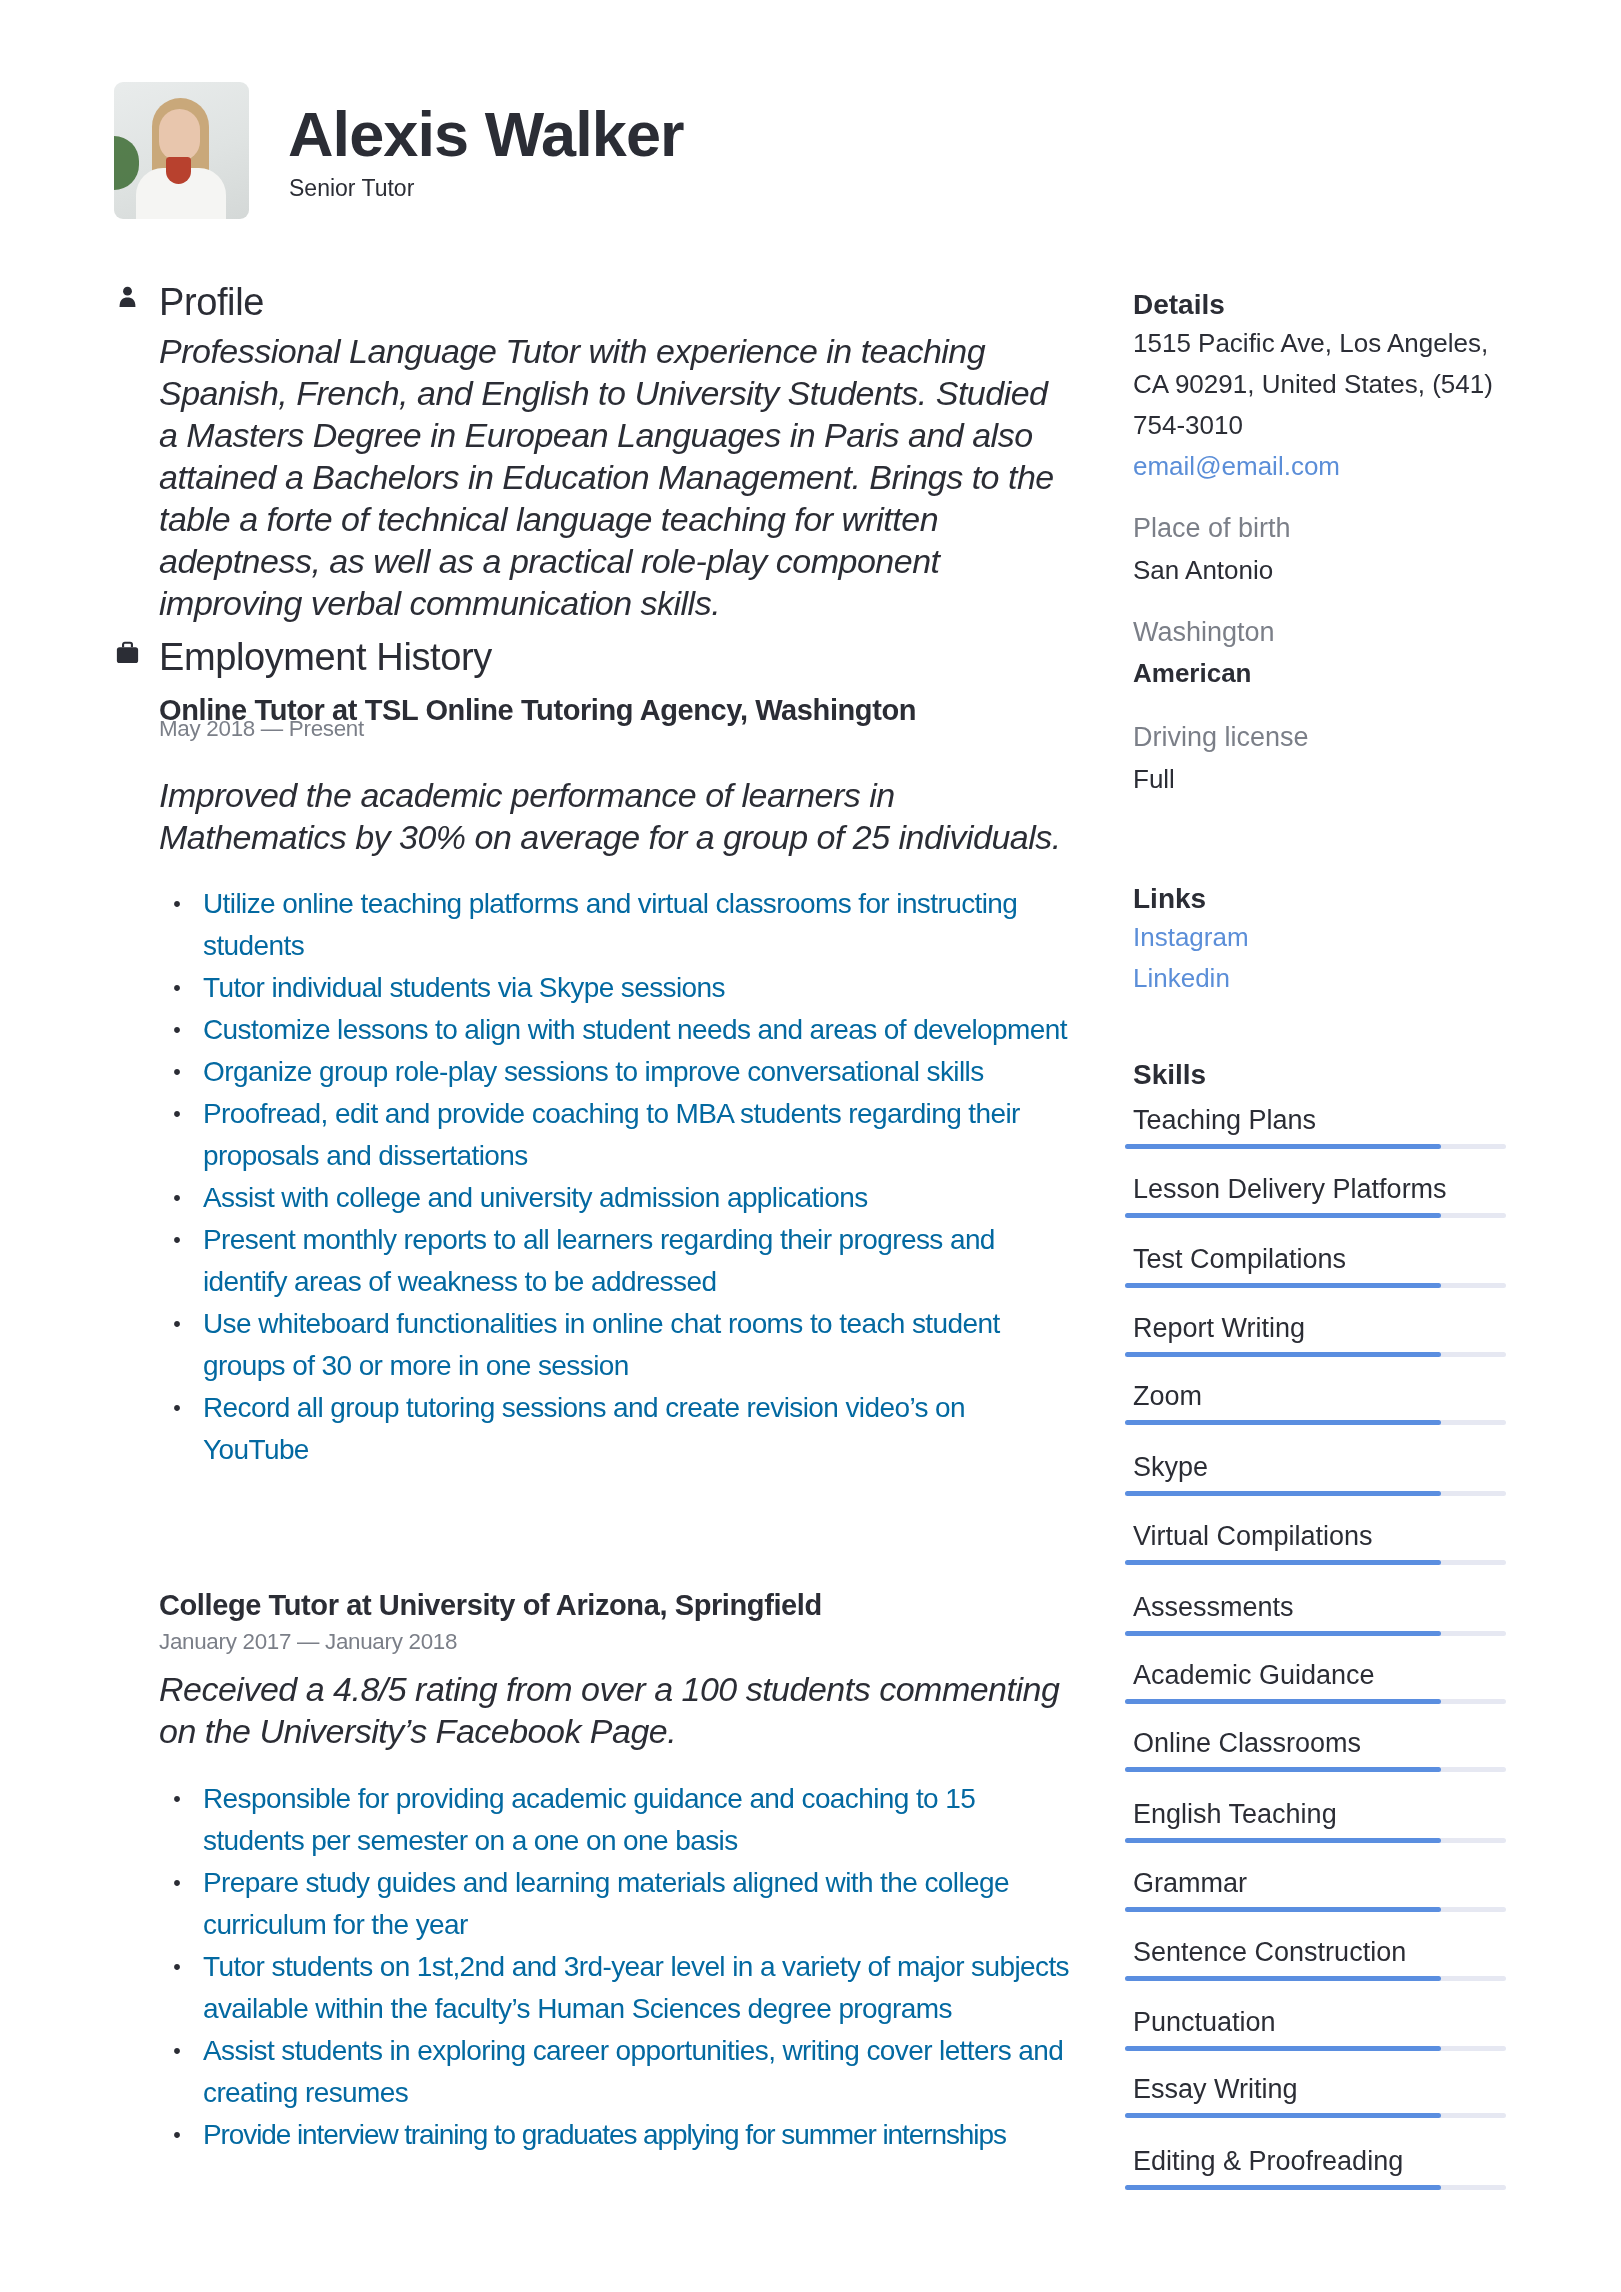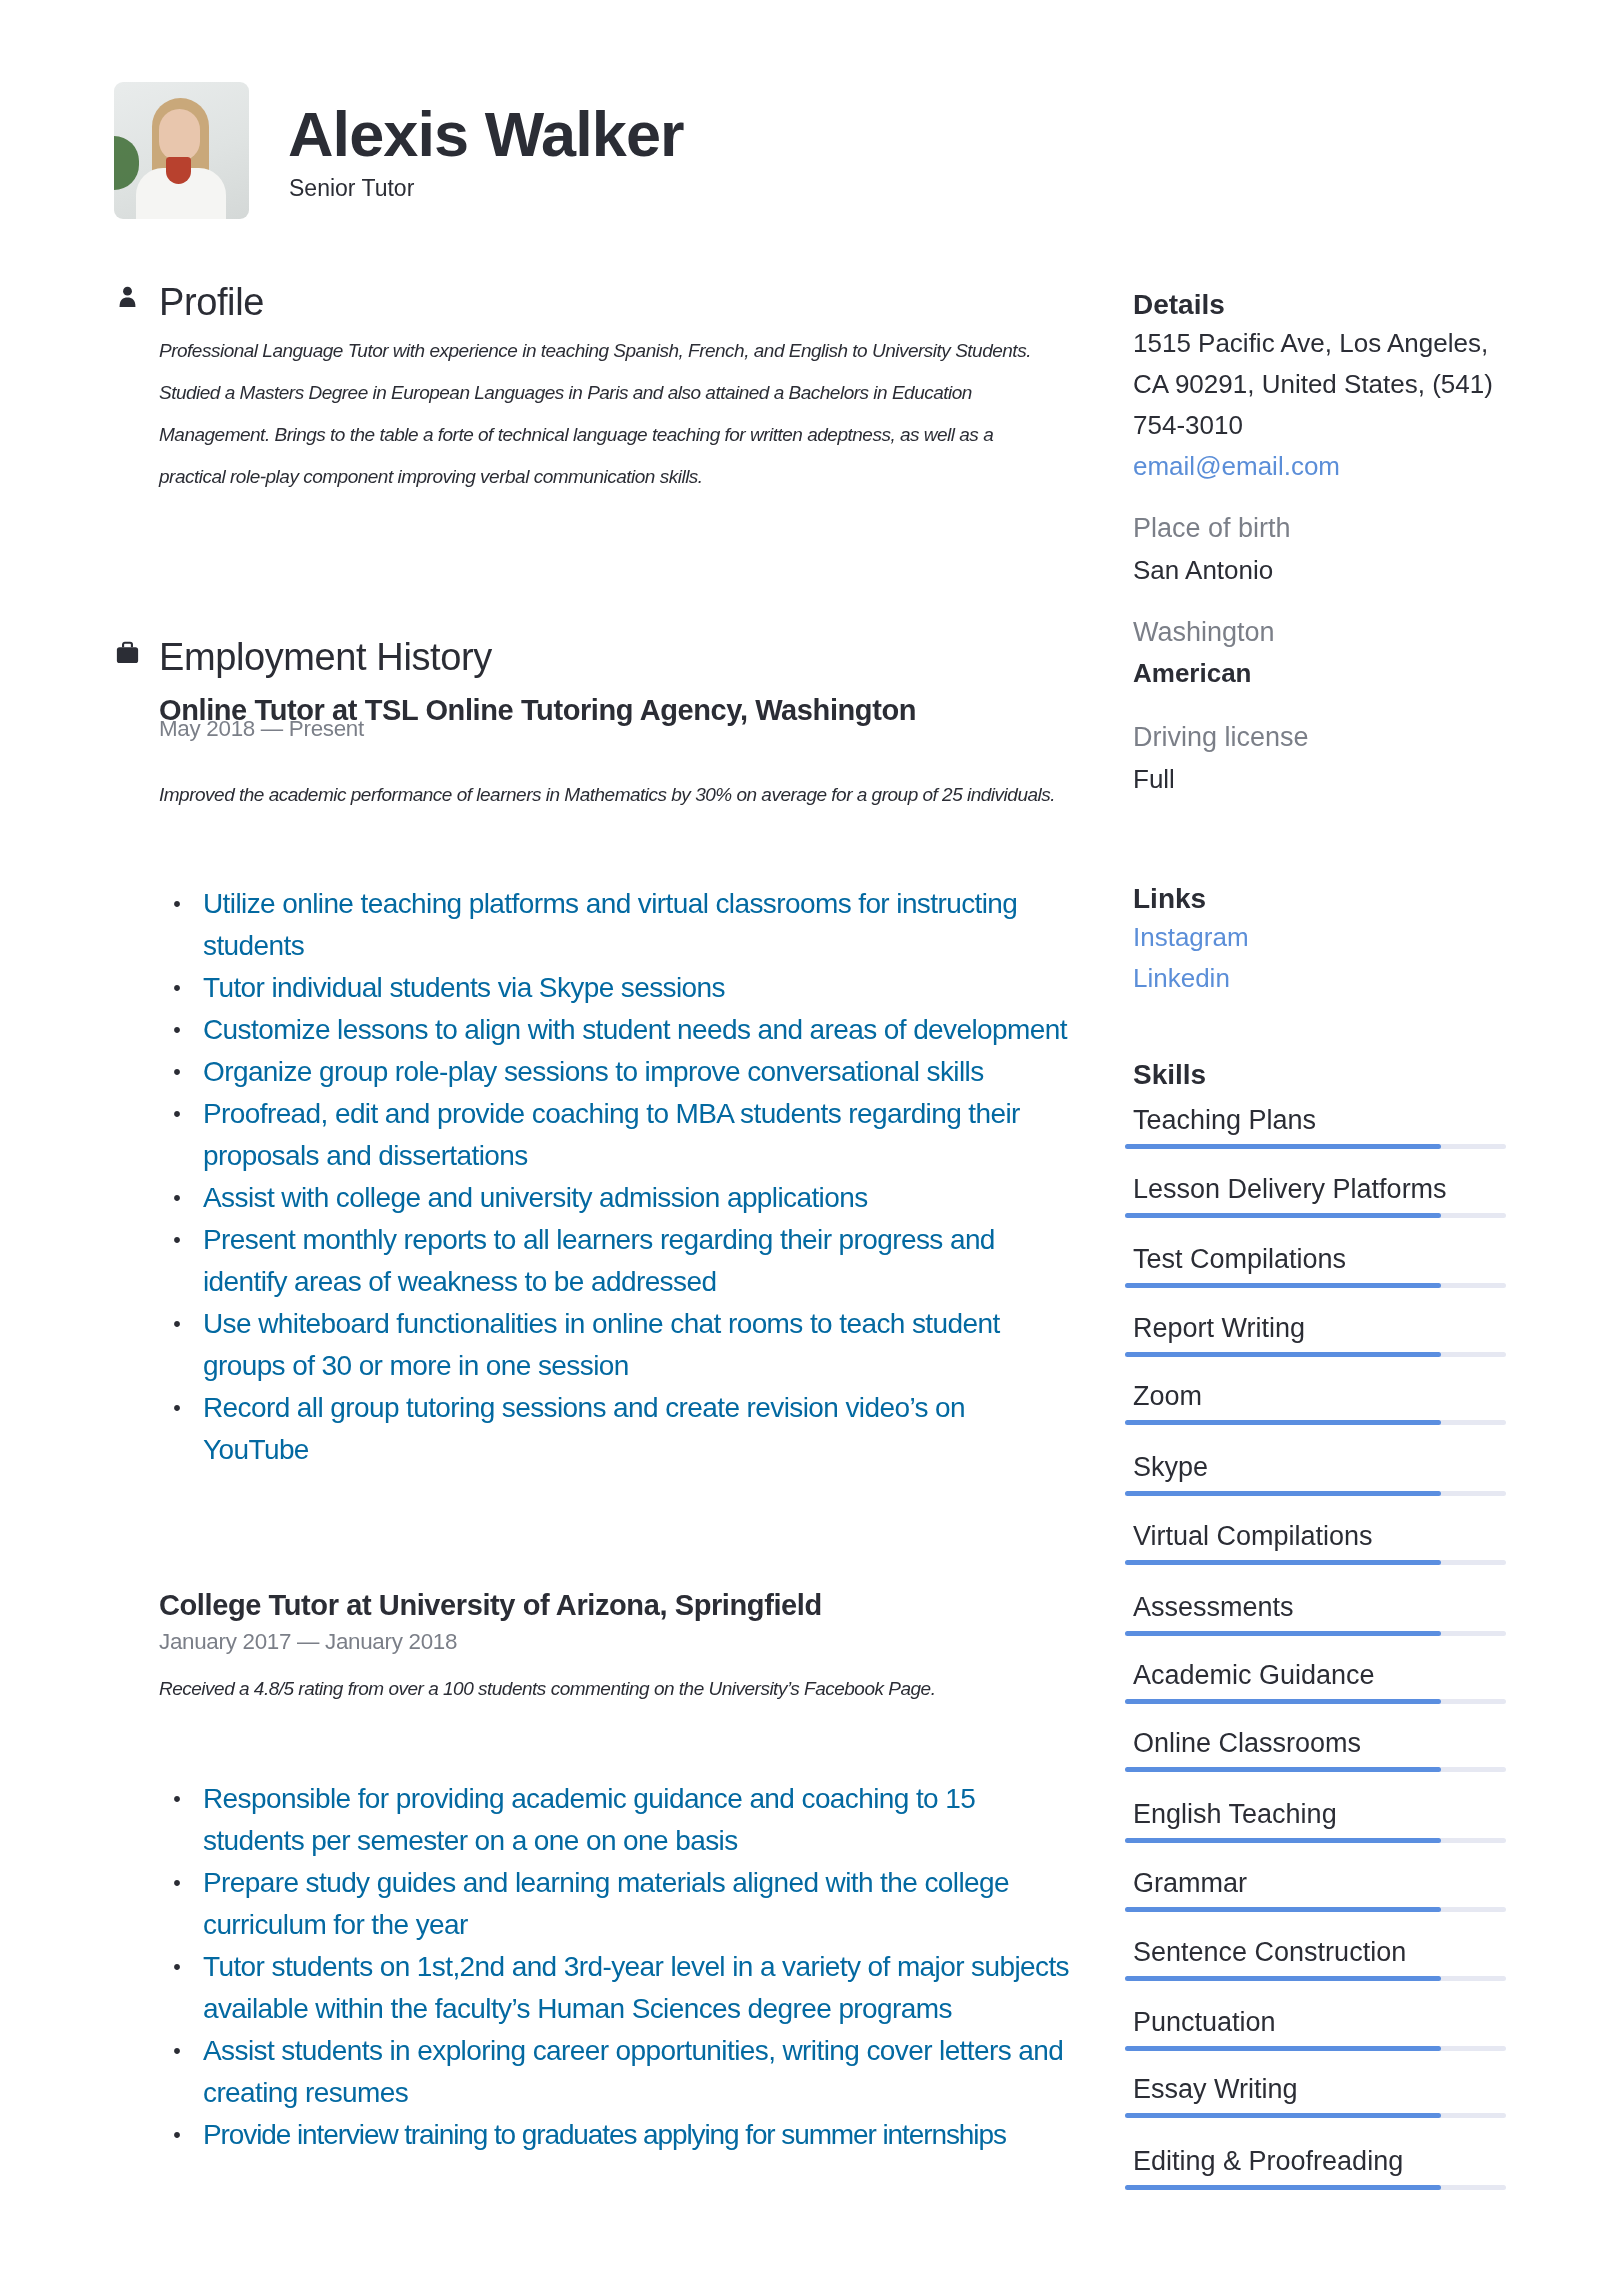--- a/index.html
+++ b/index.html
@@ -13,21 +13,21 @@
   .photo .face { position:absolute; left:45px; top:27px; width:41px; height:52px; background:#e8c6ad; border-radius:20.6px 20.6px 19.7px 19.7px; }
   .photo .scarf { position:absolute; left:52px; top:75px; width:25px; height:27px; background:#b8412e; border-radius:3.6px 3.6px 12.5px 12.5px; }
   .photo .shirt { position:absolute; left:21.5px; top:86px; width:90px; height:63px; background:#f5f5f3; border-radius:27px 27px 0 0; }
 
   .name { left:288px; top:97px; font-size:63px; font-weight:600; letter-spacing:-0.9px; line-height:75px; color:#2b2d35; }
   .role { left:289px; top:173px; font-size:23px; line-height:30px; color:#2b2d35; }
 
   .sec-icon { left:116px; width:23px; height:23px; }
   .sec-title { left:159px; font-size:38px; font-weight:500; line-height:47px; color:#2b2d35; letter-spacing:-0.4px; }
 
-  .para { left:159px; width:905px; font-size:19px; line-height:42px; font-style:italic; color:#2b2d35; letter-spacing:-0.5px; }
+  .para { left:159px; width:905px; font-size:34px; line-height:42px; font-style:italic; color:#2b2d35; letter-spacing:-0.5px; }
   .job-title { left:159px; font-size:29px; font-weight:600; line-height:36px; color:#2b2d35; letter-spacing:-0.4px; }
   .job-date { left:159px; font-size:22.4px; line-height:29px; color:#7b7f88; letter-spacing:-0.3px; }
   .bullets { left:159px; width:913px; margin:0; padding:0; list-style:none; }
   .bullets li { position:relative; padding-left:44px; font-size:28px; line-height:42px; color:#0369a1; letter-spacing:-0.6px; }
   .bullets li::before { content:"•"; position:absolute; left:14.3px; top:0; font-size:21.5px; color:#2b2d35; }
 
   .rc { left:1133px; width:394px; }
   .rc-h { font-size:28px; font-weight:700; line-height:36px; color:#2b2d35; }
   .rc-t { font-size:26px; line-height:41px; color:#2b2d35; }
   .rc-l { font-size:27px; line-height:36px; color:#7b7f88; }

